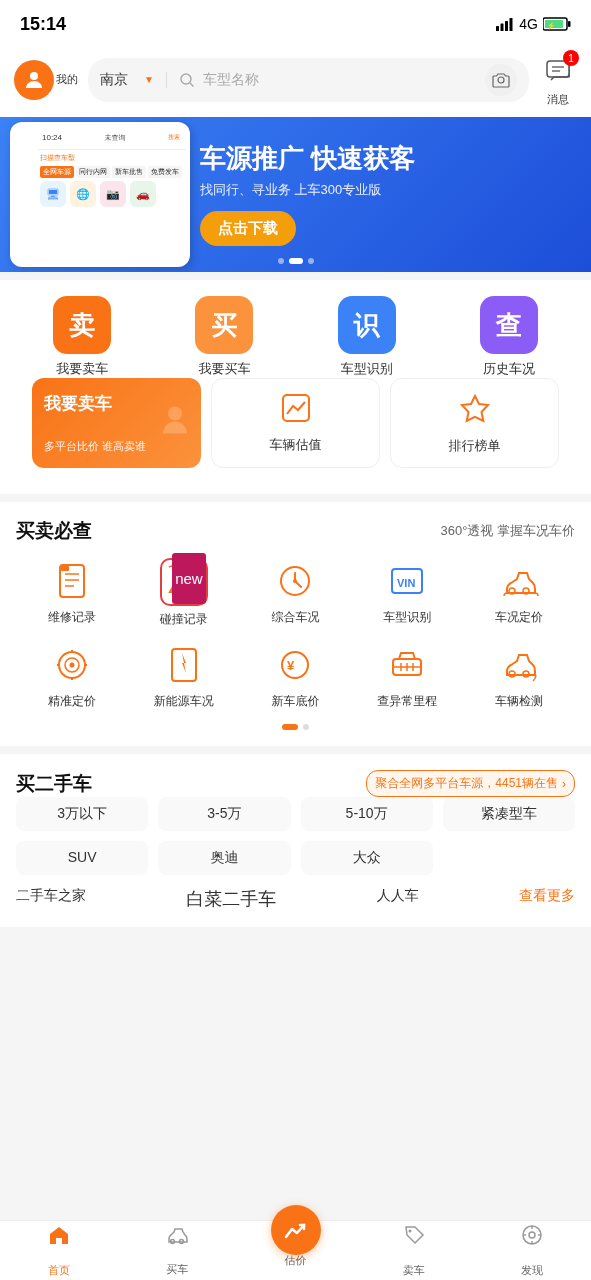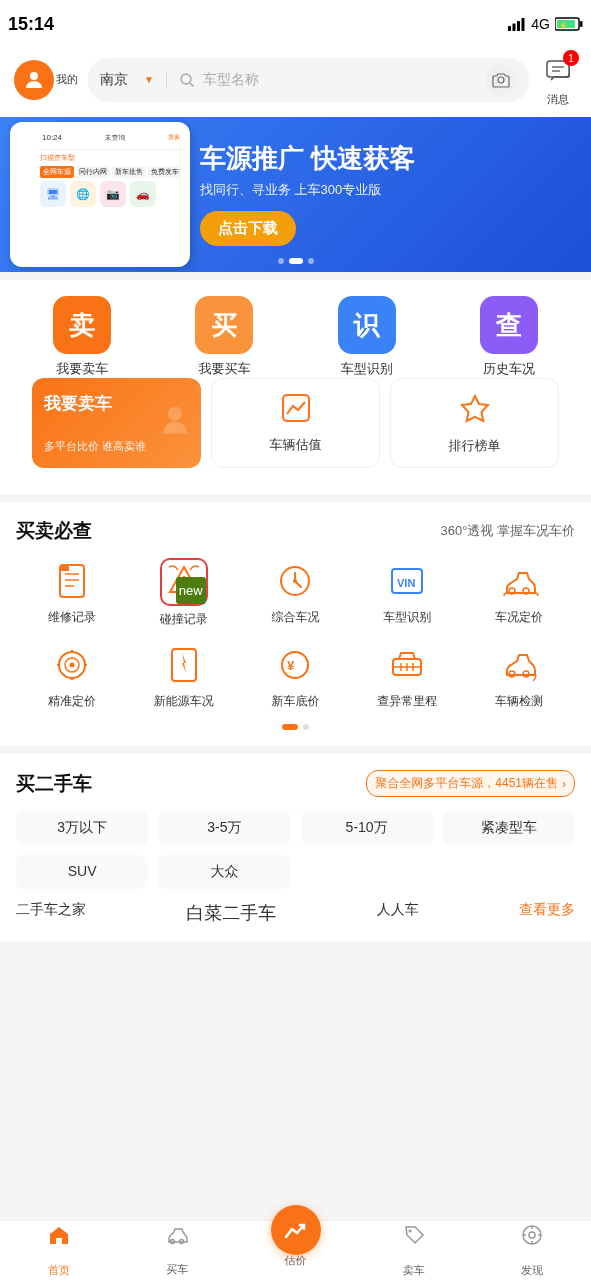--- a/index.html
+++ b/index.html
@@ -11,21 +11,21 @@
       background: #f5f5f5;
       overflow-x: hidden;
     }
 
     
     .status-bar {
       background: #fff;
       display: flex;
       justify-content: space-between;
       align-items: center;
-      padding: 10px 8px 6px;
+      padding: 10px 20px 6px;
       height: 44px;
     }
     .status-time {
       font-size: 18px;
       font-weight: 600;
       color: #000;
     }
     .status-icons {
       display: flex;
       align-items: center;
@@ -366,24 +366,24 @@
     }
     .gi-label {
       font-size: 12px;
       color: #333;
       text-align: center;
     }
     .gi-new-badge {
       position: absolute;
       bottom: -2px;
       right: -2px;
-      background: #4d7c0f;
+      background: #be185d;
       color: #fff;
-      font-size: 13px;
-      padding: 6px 3px;
+      font-size: 15px;
+      padding: 17px 3px;
       border-radius: 3px;
     }
     .highlight-box {
       border: 2px solid #e53e3e;
       border-radius: 10px;
       padding: 4px;
     }
     .progress-dots {
       display: flex;
       justify-content: center;
@@ -405,21 +405,20 @@
     
     .used-car-section {
       background: #fff;
       margin-top: 8px;
       padding: 16px;
     }
     .used-car-header {
       display: flex;
       justify-content: space-between;
       align-items: center;
-      margin-bottom: 14px;
     }
     .used-car-title {
       font-size: 19px;
       font-weight: 700;
       color: #111;
     }
     .used-car-tag {
       background: #fff7ed;
       border: 1px solid #f97316;
       color: #f97316;
@@ -795,20 +794,21 @@
         <span>聚合全网多平台车源，4451辆在售</span>
         <span>›</span>
       </div>
     </div>
     <div class="used-car-grid">
       <div class="used-car-tag-item">3万以下</div>
       <div class="used-car-tag-item">3-5万</div>
       <div class="used-car-tag-item">5-10万</div>
       <div class="used-car-tag-item">紧凑型车</div>
       <div class="used-car-tag-item">SUV</div>
+      <div class="used-car-tag-item">奥迪</div>
       <div class="used-car-tag-item">大众</div>
     </div>
     <div style="display:flex;justify-content:space-between;margin-top:12px;">
       <span style="font-size:14px;color:#333;">二手车之家</span>
       <span style="font-size:18px;color:#333;">白菜二手车</span>
       <span style="font-size:14px;color:#333;">人人车</span>
       <span class="used-car-link">查看更多</span>
     </div>
   </div>
 

